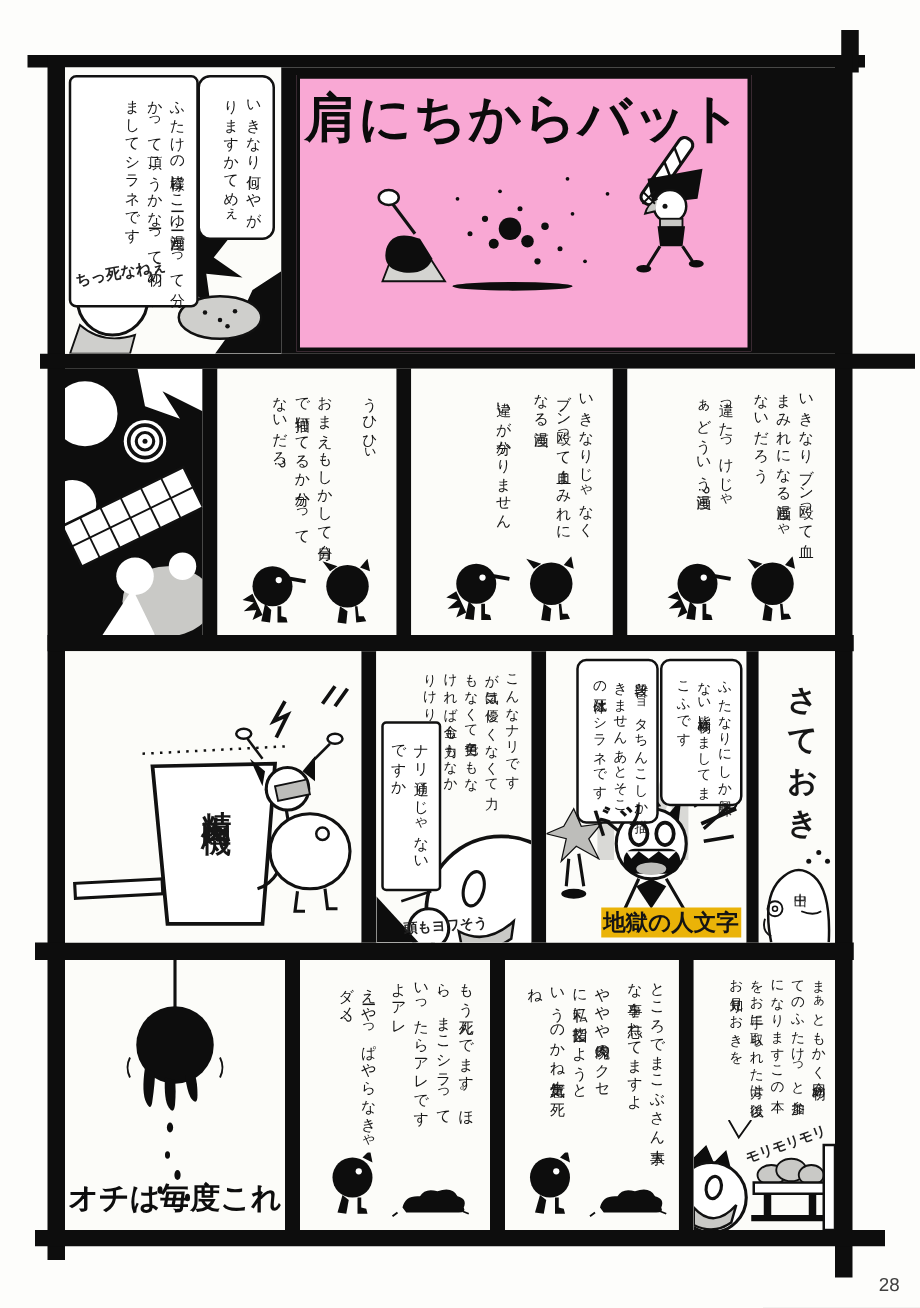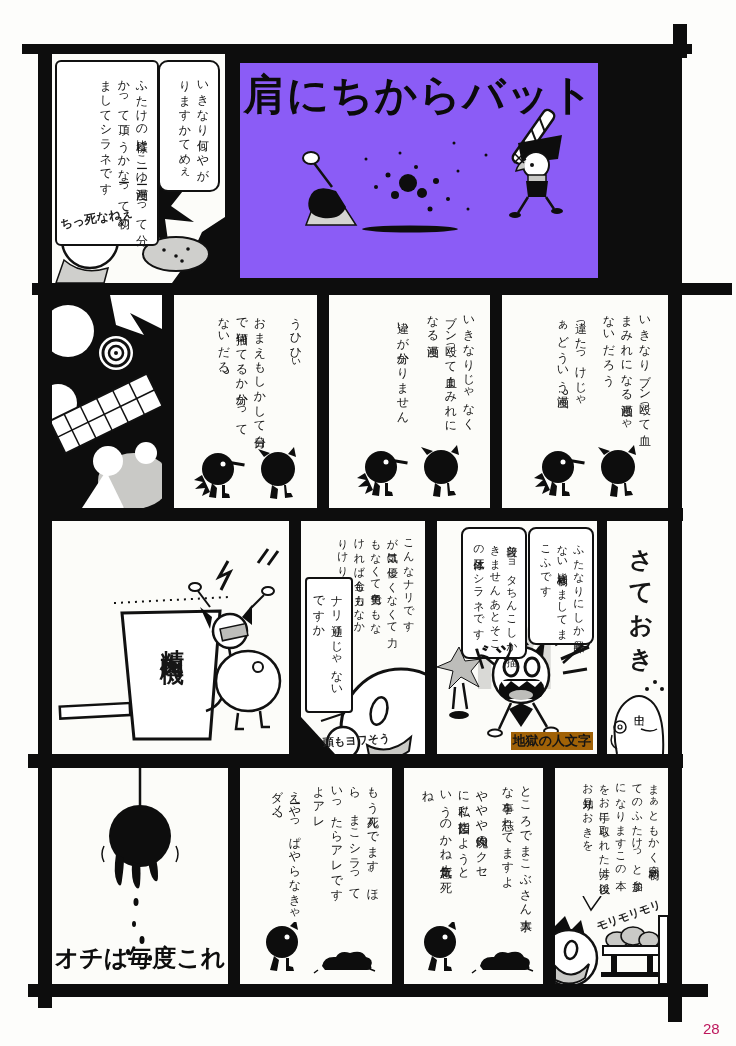--- a/index.html
+++ b/index.html
@@ -12,21 +12,21 @@
          letter-spacing:1px;color:#161616;white-space:normal;}
   .bubble{position:absolute;background:#fff;border:2px solid #111;border-radius:10px;}
   .hand{position:absolute;font-size:12px;font-weight:bold;color:#222;}
   .caption-bold{position:absolute;font-weight:900;color:#0d0d0d;
                 font-family:"Liberation Sans","DejaVu Sans",sans-serif;}
   .art{position:absolute;}
   svg{display:block;}
   #title-text{position:absolute;left:0;right:0;top:4px;text-align:center;
               font-family:"Liberation Serif","DejaVu Serif",serif;font-weight:900;
               font-size:42px;letter-spacing:1px;color:#0b0b0b;}
-  #page-num{position:absolute;left:703px;top:1020px;font-size:15px;color:#be185d;}
+  #page-num{position:absolute;left:703px;top:1020px;font-size:15px;color:#404040;}
   #hell-watermark{position:absolute;left:34px;top:80px;font-size:104px;font-weight:900;
                   color:#d9d9d6;line-height:1;}
   .sfx{position:absolute;font-weight:900;color:#111;}
 </style>
 </head>
 <body>
 
 <div id="page">
 
   <div class="bar" style="left:22px;top:44px;width:670px;height:10px;"></div>
@@ -64,21 +64,21 @@
     <div class="bubble" style="right:5px;top:6px;width:58px;height:128px;">
       <div class="vtext" style="right:6px;top:10px;height:108px;">いきなり何しやがりますかてめぇ</div>
     </div>
     <div class="bubble" style="left:3px;top:6px;width:100px;height:182px;border-radius:6px;">
       <div class="vtext" style="right:6px;top:10px;height:160px;">ふたけの皆様にこーゆー漫画だって分かって頂こうかなーって初めましてシラネです</div>
     </div>
     <div class="hand" style="left:8px;top:156px;transform:rotate(-10deg);">ちっ死なねぇ</div>
   </div>
 
   <div class="panel black" style="left:225px;top:54px;width:443px;height:229px;">
-    <div style="position:absolute;left:12px;top:6px;width:358px;height:215px;background:#8b5cf6;border:3px solid #0d0d0d;">
+    <div style="position:absolute;left:12px;top:6px;width:358px;height:215px;background:#f9a8d4;border:3px solid #0d0d0d;">
       <svg class="art" style="left:0;top:0;" width="358" height="215" viewBox="0 0 358 215">
         <g fill="#0d0d0d">
           <circle cx="168" cy="120" r="9"></circle>
             <circle cx="182" cy="130" r="5"></circle>
             <circle cx="155" cy="132" r="4"></circle>
           <circle cx="196" cy="118" r="3"></circle>
             <circle cx="148" cy="112" r="2.5"></circle>
             <circle cx="208" cy="136" r="2"></circle>
           <circle cx="176" cy="104" r="2"></circle>
             <circle cx="136" cy="124" r="2"></circle>
@@ -269,21 +269,21 @@
       <ellipse cx="114" cy="114" rx="7" ry="3.5" fill="#fff" stroke="#111" stroke-width="2"></ellipse>
       <polygon points="72,92 84,110 96,92 84,86" fill="#0d0d0d"></polygon>
     </svg>
     <div class="bubble" style="right:3px;top:6px;width:62px;height:114px;border-radius:8px;">
       <div class="vtext" style="right:5px;top:8px;height:98px;font-size:11px;">ふたなりにしか興味ない皆様初めましてまこふです</div>
     </div>
     <div class="bubble" style="right:70px;top:6px;width:62px;height:128px;border-radius:8px;">
       <div class="vtext" style="right:5px;top:8px;height:112px;font-size:11px;">普段ショタちんこしか描きませんあとそこの死体はシラネです</div>
     </div>
     <div class="sfx" style="left:32px;top:116px;font-size:24px;transform:rotate(-18deg);">ドッ</div>
-    <div style="position:absolute;right:4px;bottom:4px;font-size:13px;font-weight:700;background:#a16207;padding:0 2px;">地獄の人文字</div>
+    <div style="position:absolute;right:4px;bottom:4px;font-size:18px;font-weight:700;background:#eab308;padding:0 2px;">地獄の人文字</div>
   </div>
 
   <div class="panel" style="left:607px;top:521px;width:61px;height:233px;">
     <svg class="art" style="left:0;top:128px;" width="61" height="105" viewBox="0 0 61 105">
       <path d="M10,105 Q2,66 20,52 Q32,42 44,52 Q58,64 56,105" fill="#fff" stroke="#111" stroke-width="2"></path>
       <path d="M10,100 q-8,-4 -5,-14" fill="none" stroke="#111" stroke-width="1.5"></path>
       <circle cx="13" cy="78" r="6" fill="none" stroke="#111" stroke-width="1.5"></circle>
       <circle cx="13" cy="78" r="2" fill="none" stroke="#111" stroke-width="1.2"></circle>
       <path d="M34,80 q10,4 16,0" fill="none" stroke="#111" stroke-width="1.5"></path>
       <circle cx="40" cy="40" r="2" fill="#111"></circle>

